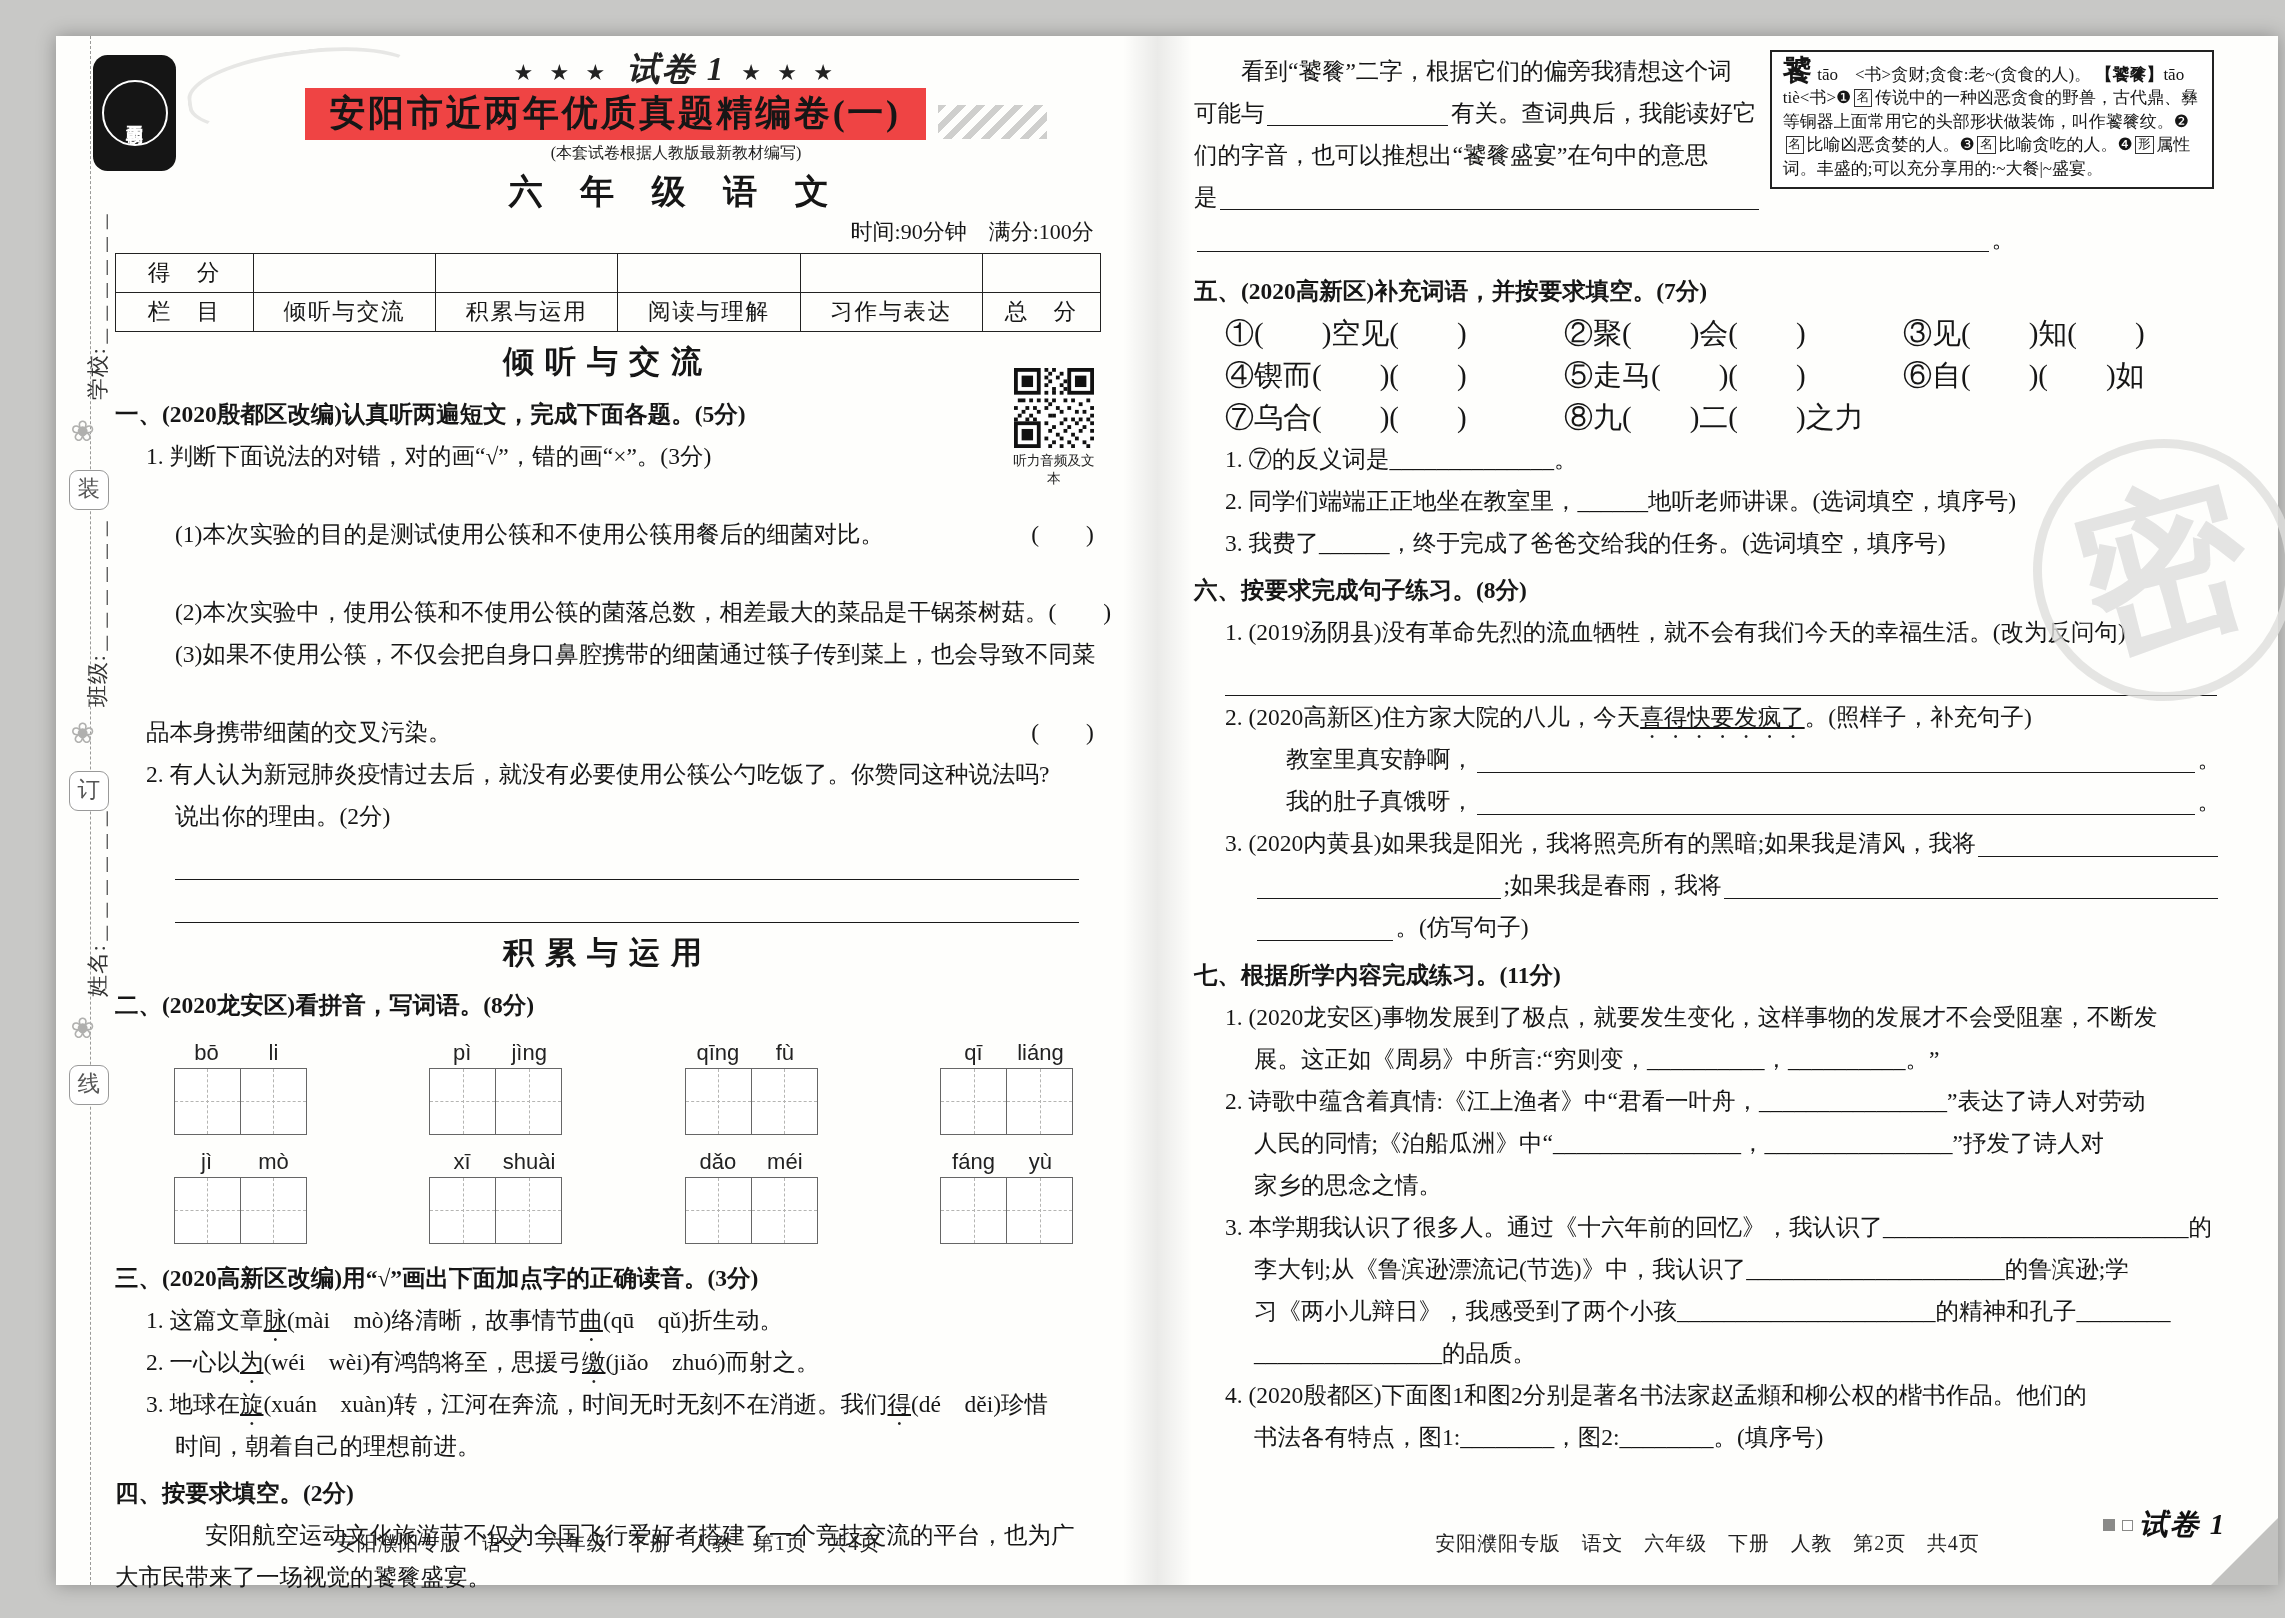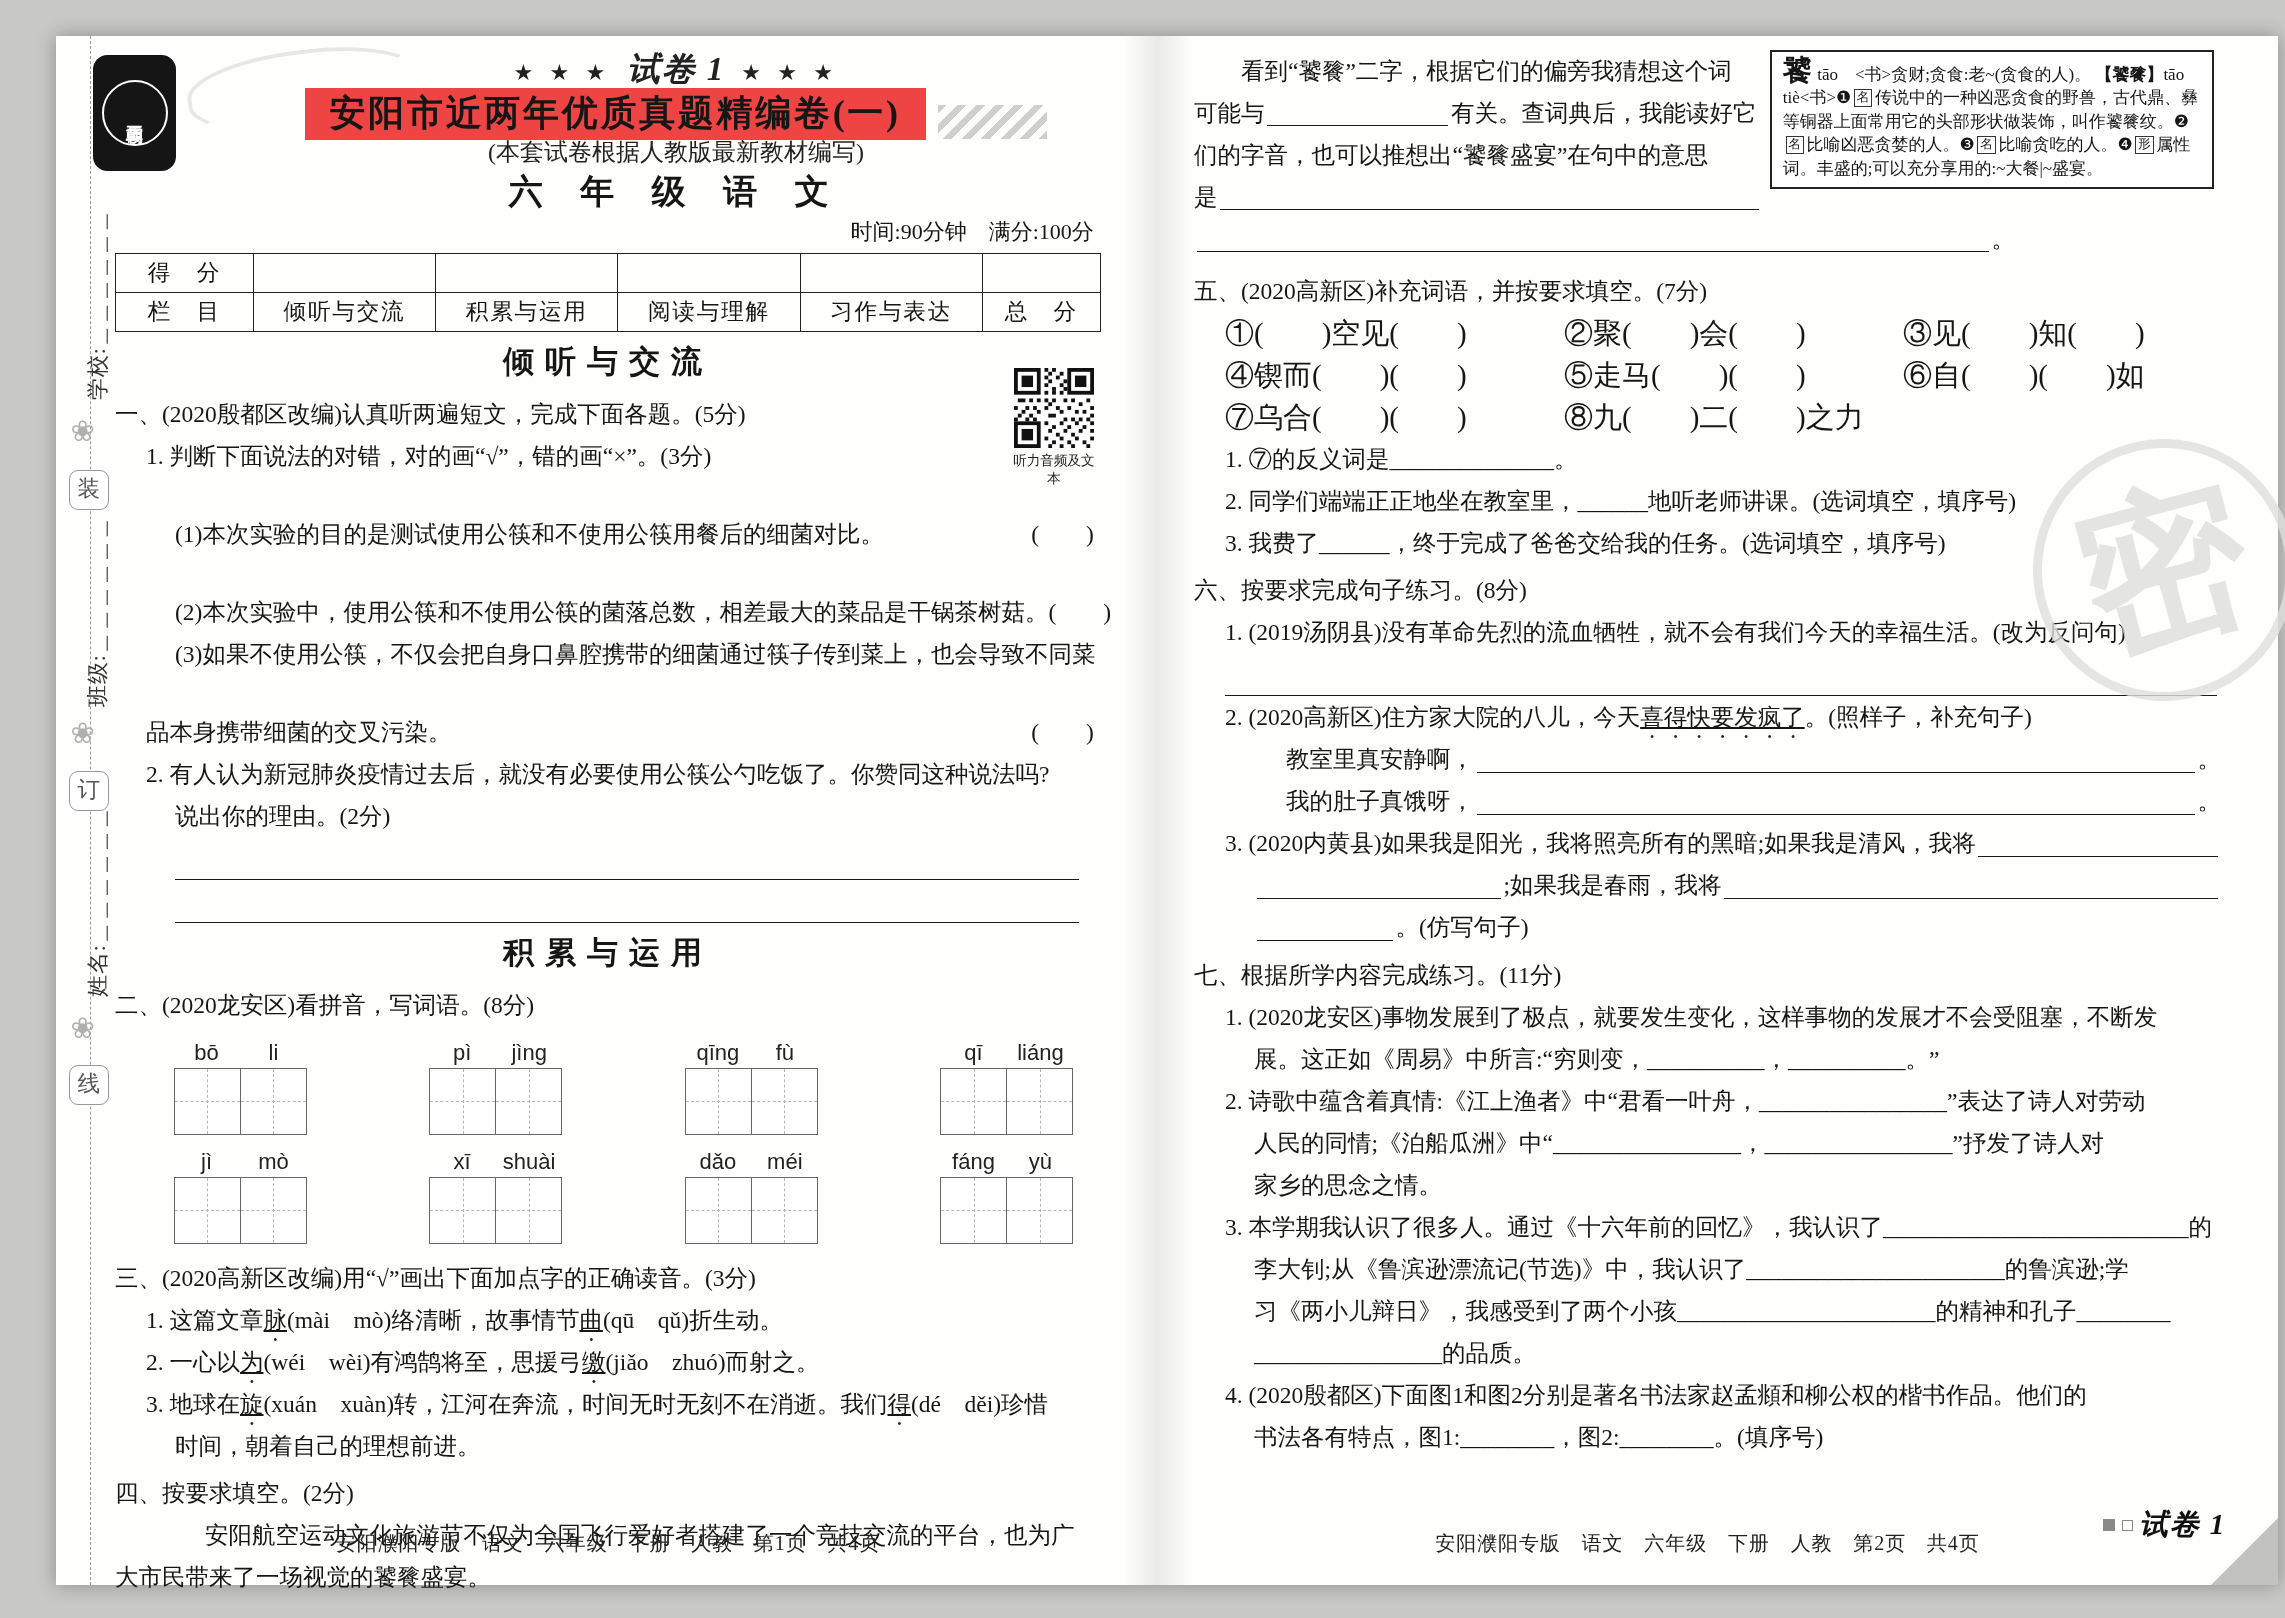--- a/index.html
+++ b/index.html
@@ -14,40 +14,40 @@
   .bindline{position:absolute;left:34px;top:0;bottom:0;border-left:1.8px dashed #9a9a98;}
   .bind-label{position:absolute;left:27px;font-size:22px;color:#333;white-space:nowrap;transform:rotate(-90deg);transform-origin:left top;letter-spacing:0.9px;}
   .bind-flower{position:absolute;left:14.5px;font-size:29px;color:#b0b0ae;}
   .bind-mark{position:absolute;left:12.7px;width:38px;height:38px;border:1.8px solid #999;border-radius:9px;font-size:22.6px;text-align:center;line-height:36px;color:#555;background:#fff;}
   .fold{position:absolute;left:1067px;top:0;bottom:0;width:69px;background:linear-gradient(90deg,rgba(0,0,0,0) 0%,rgba(0,0,0,.08) 50%,rgba(0,0,0,0) 100%);}
   
   .col{position:absolute;top:13.6px;}
   .col-left{left:59px;width:986px;}
   .col-right{left:1138px;width:1027px;}
   .ln,.stem{font-size:23.5px;line-height:42px;height:42px;white-space:nowrap;}
-  .stem{font-weight:normal;margin-top:5.4px;}
+  .stem{font-weight:bold;margin-top:5.4px;}
   .l1{padding-left:31px;}
   .l2{padding-left:60px;}
   .l3{padding-left:92px;}
   .pindent{padding-left:90px;}
   .mline{display:flex;margin-top:36px;}
   .mline .mk{margin-left:auto;padding-right:7.2px;}
   .flexln{display:flex;align-items:flex-end;}
   .fill{flex:1 1 auto;border-bottom:1.8px solid #1a1a1a;height:31px;margin:0 2.7px 7.2px 2.7px;}
   .bl{display:inline-block;border-bottom:1.8px solid #1a1a1a;height:31px;vertical-align:bottom;margin:0 2.7px 7.2px 2.7px;}
   .ansline{height:42px;border-bottom:1.8px solid #1a1a1a;margin-left:60px;margin-right:22px;}
   .sec-head{font-size:31px;font-weight:bold;letter-spacing:11px;text-align:center;height:52px;line-height:52px;margin-top:3.6px;}
   
   .head{margin-left:136px;text-align:center;}
   .stars{font-size:22px;letter-spacing:5.4px;height:38px;line-height:38px;color:#222;}
   .paper-no{font-size:33px;font-weight:bold;font-style:italic;margin:0 16.3px;letter-spacing:1.8px;}
   .titlebar-wrap{height:49px;line-height:49px;position:relative;}
   .titlebar{display:inline-block;background:#ef4444;padding:1.8px 25px;font-size:36px;font-weight:bold;letter-spacing:2.7px;}
   .stripes{display:inline-block;width:109px;height:34px;margin-left:12.7px;vertical-align:middle;background:repeating-linear-gradient(135deg,#cfcfcd 0 6.3px,#fefefc 6.3px 13.6px);}
-  .subtitle{font-size:24px;height:31px;line-height:31px;color:#222;}
+  .subtitle{font-size:16px;height:31px;line-height:31px;color:#222;}
   .grade{font-size:34px;font-weight:bold;letter-spacing:14.5px;height:47px;line-height:47px;}
   .time-line{text-align:right;font-size:22px;height:33px;line-height:33px;padding-right:7.2px;}
   table.score{width:100%;border-collapse:collapse;margin-top:5.4px;}
   table.score td{border:1.8px solid #222;height:36px;text-align:center;font-size:22.6px;letter-spacing:1.8px;}
   table.score td.c0{width:14%;}
   table.score td.c5{width:12%;}
   
   .logo{position:absolute;left:-22px;top:5.4px;width:83px;height:116px;background:#151515;border-radius:14.5px;display:flex;align-items:center;justify-content:center;z-index:3;}
   .logo-ring{width:62px;height:62px;border:2.7px solid #fff;border-radius:50%;display:flex;align-items:center;justify-content:center;}
   .logo-name{color:#fff;font-size:17px;font-weight:bold;writing-mode:vertical-rl;letter-spacing:0.9px;}

